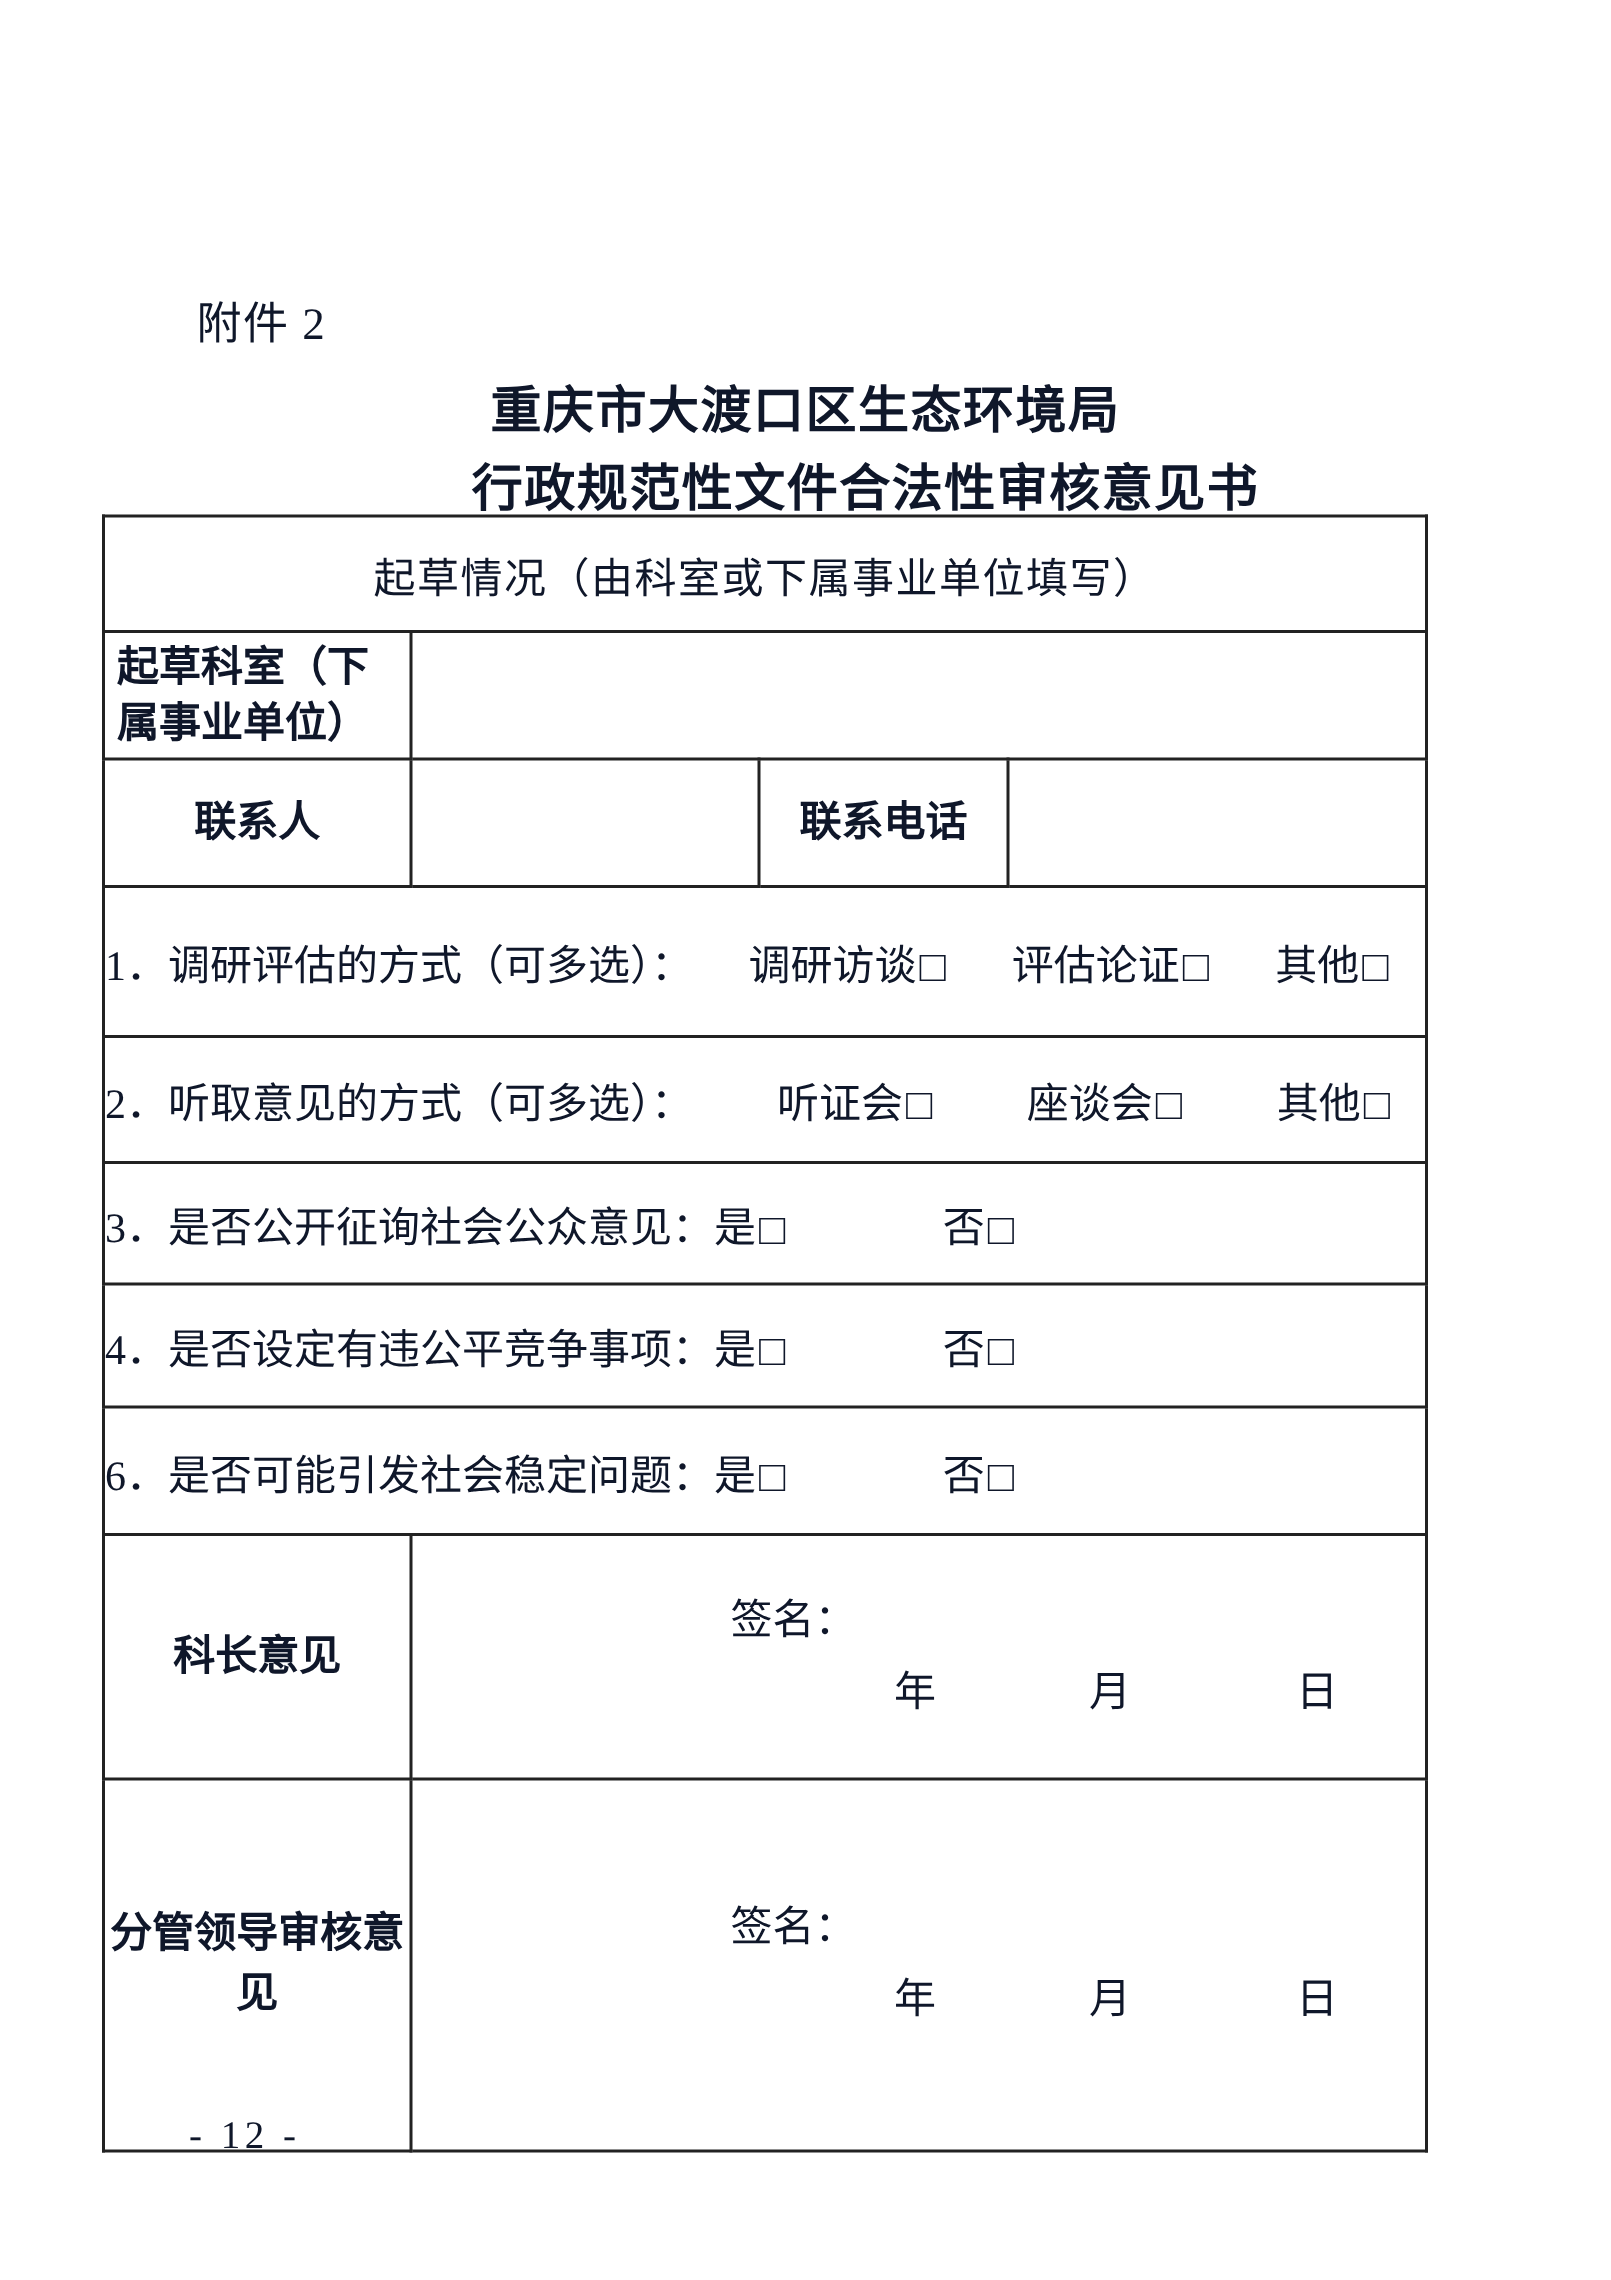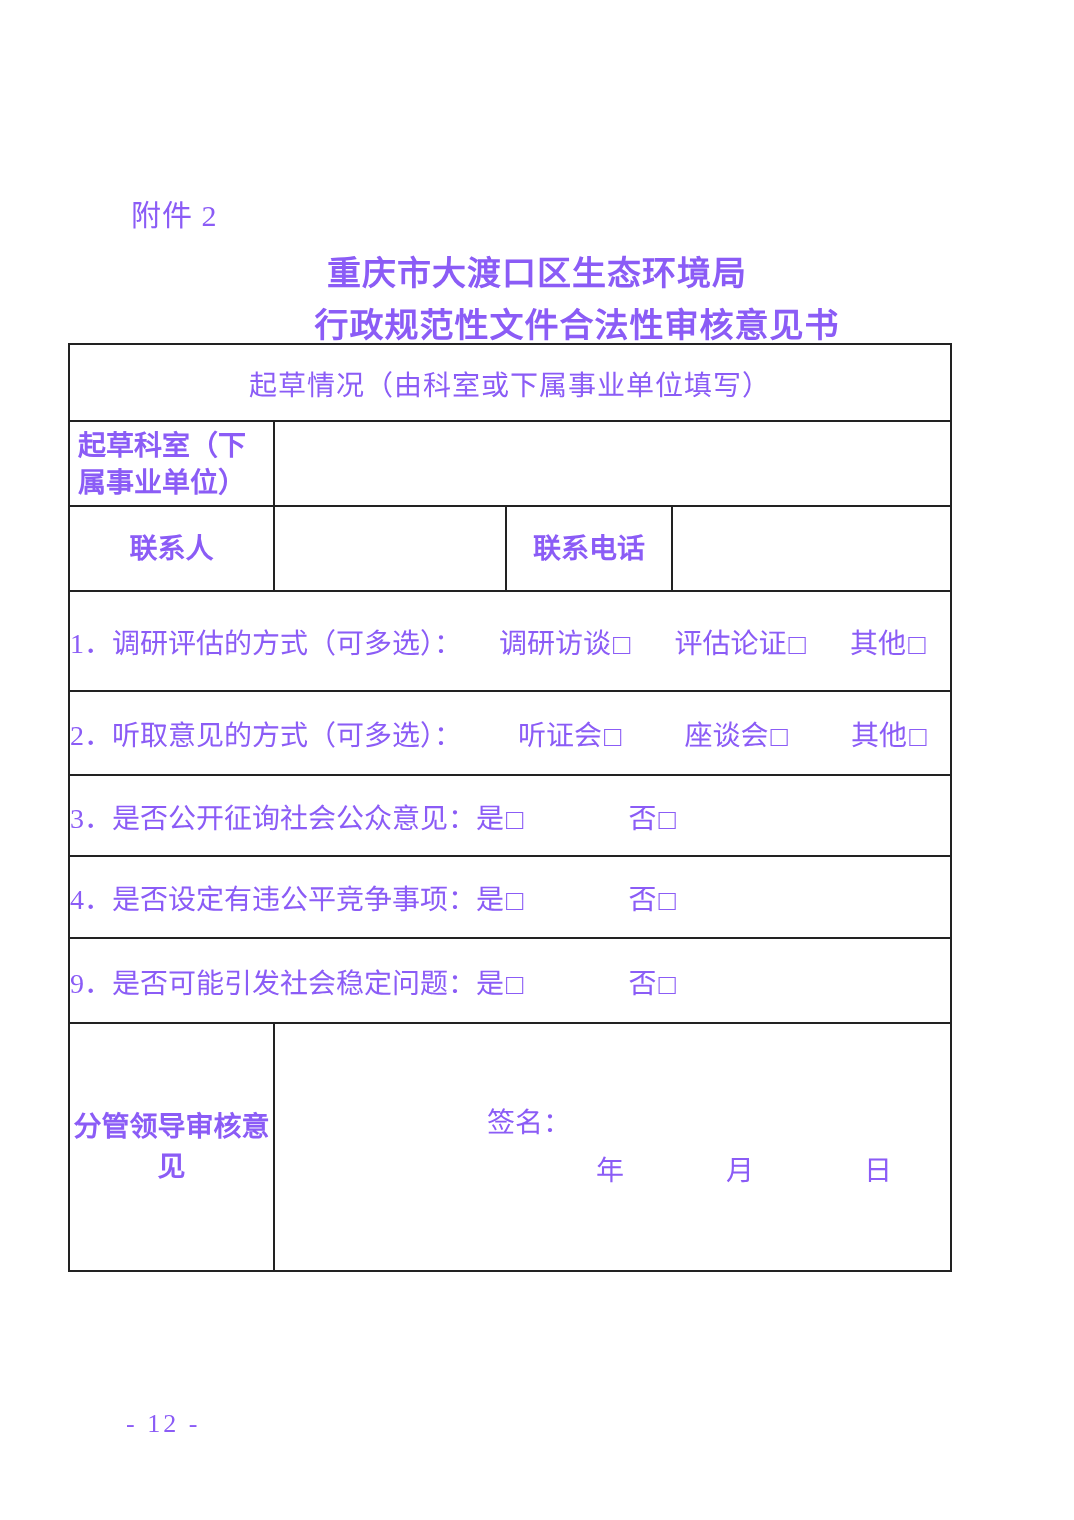--- a/index.html
+++ b/index.html
@@ -7,21 +7,21 @@
     padding: 0;
     background: #ffffff;
   }
   .page {
     position: relative;
     width: 1074px;
     height: 1520px;
     background: #ffffff;
     overflow: hidden;
     font-family: "Liberation Serif", "DejaVu Serif", serif;
-    color: #8b5cf6;
+    color: #0f172a;
   }
   .attachment {
     position: absolute;
     left: 131px;
     top: 191px;
     font-size: 30px;
     letter-spacing: 1px;
   }
   .title {
     position: absolute;
@@ -188,25 +188,34 @@
 
     <tr class="r7">
       <td colspan="4" class="item gap-lg">
         <span class="q">4．是否设定有违公平竞争事项：</span><span class="opt first" style="margin-left:0"><span>是</span><span class="cb">□</span></span>
         <span class="opt"><span>否</span><span class="cb">□</span></span>
       </td>
     </tr>
 
     <tr class="r8">
       <td colspan="4" class="item gap-lg">
-        <span class="q">9．是否可能引发社会稳定问题：</span><span class="opt first" style="margin-left:0"><span>是</span><span class="cb">□</span></span>
+        <span class="q">6．是否可能引发社会稳定问题：</span><span class="opt first" style="margin-left:0"><span>是</span><span class="cb">□</span></span>
         <span class="opt"><span>否</span><span class="cb">□</span></span>
       </td>
     </tr>
 
+    <tr class="r9">
+      <td class="label">科长意见</td>
+      <td colspan="3" class="sig">
+        <div class="sig-name">签名：</div>
+        <div class="sig-date">
+          <span class="d-year">年</span><span class="d-month">月</span><span class="d-day">日</span>
+        </div>
+      </td>
+    </tr>
 
     <tr class="r10">
       <td class="label">分管领导审核意见</td>
       <td colspan="3" class="sig">
         <div class="sig-name">签名：</div>
         <div class="sig-date">
           <span class="d-year">年</span><span class="d-month">月</span><span class="d-day">日</span>
         </div>
       </td>
     </tr>

